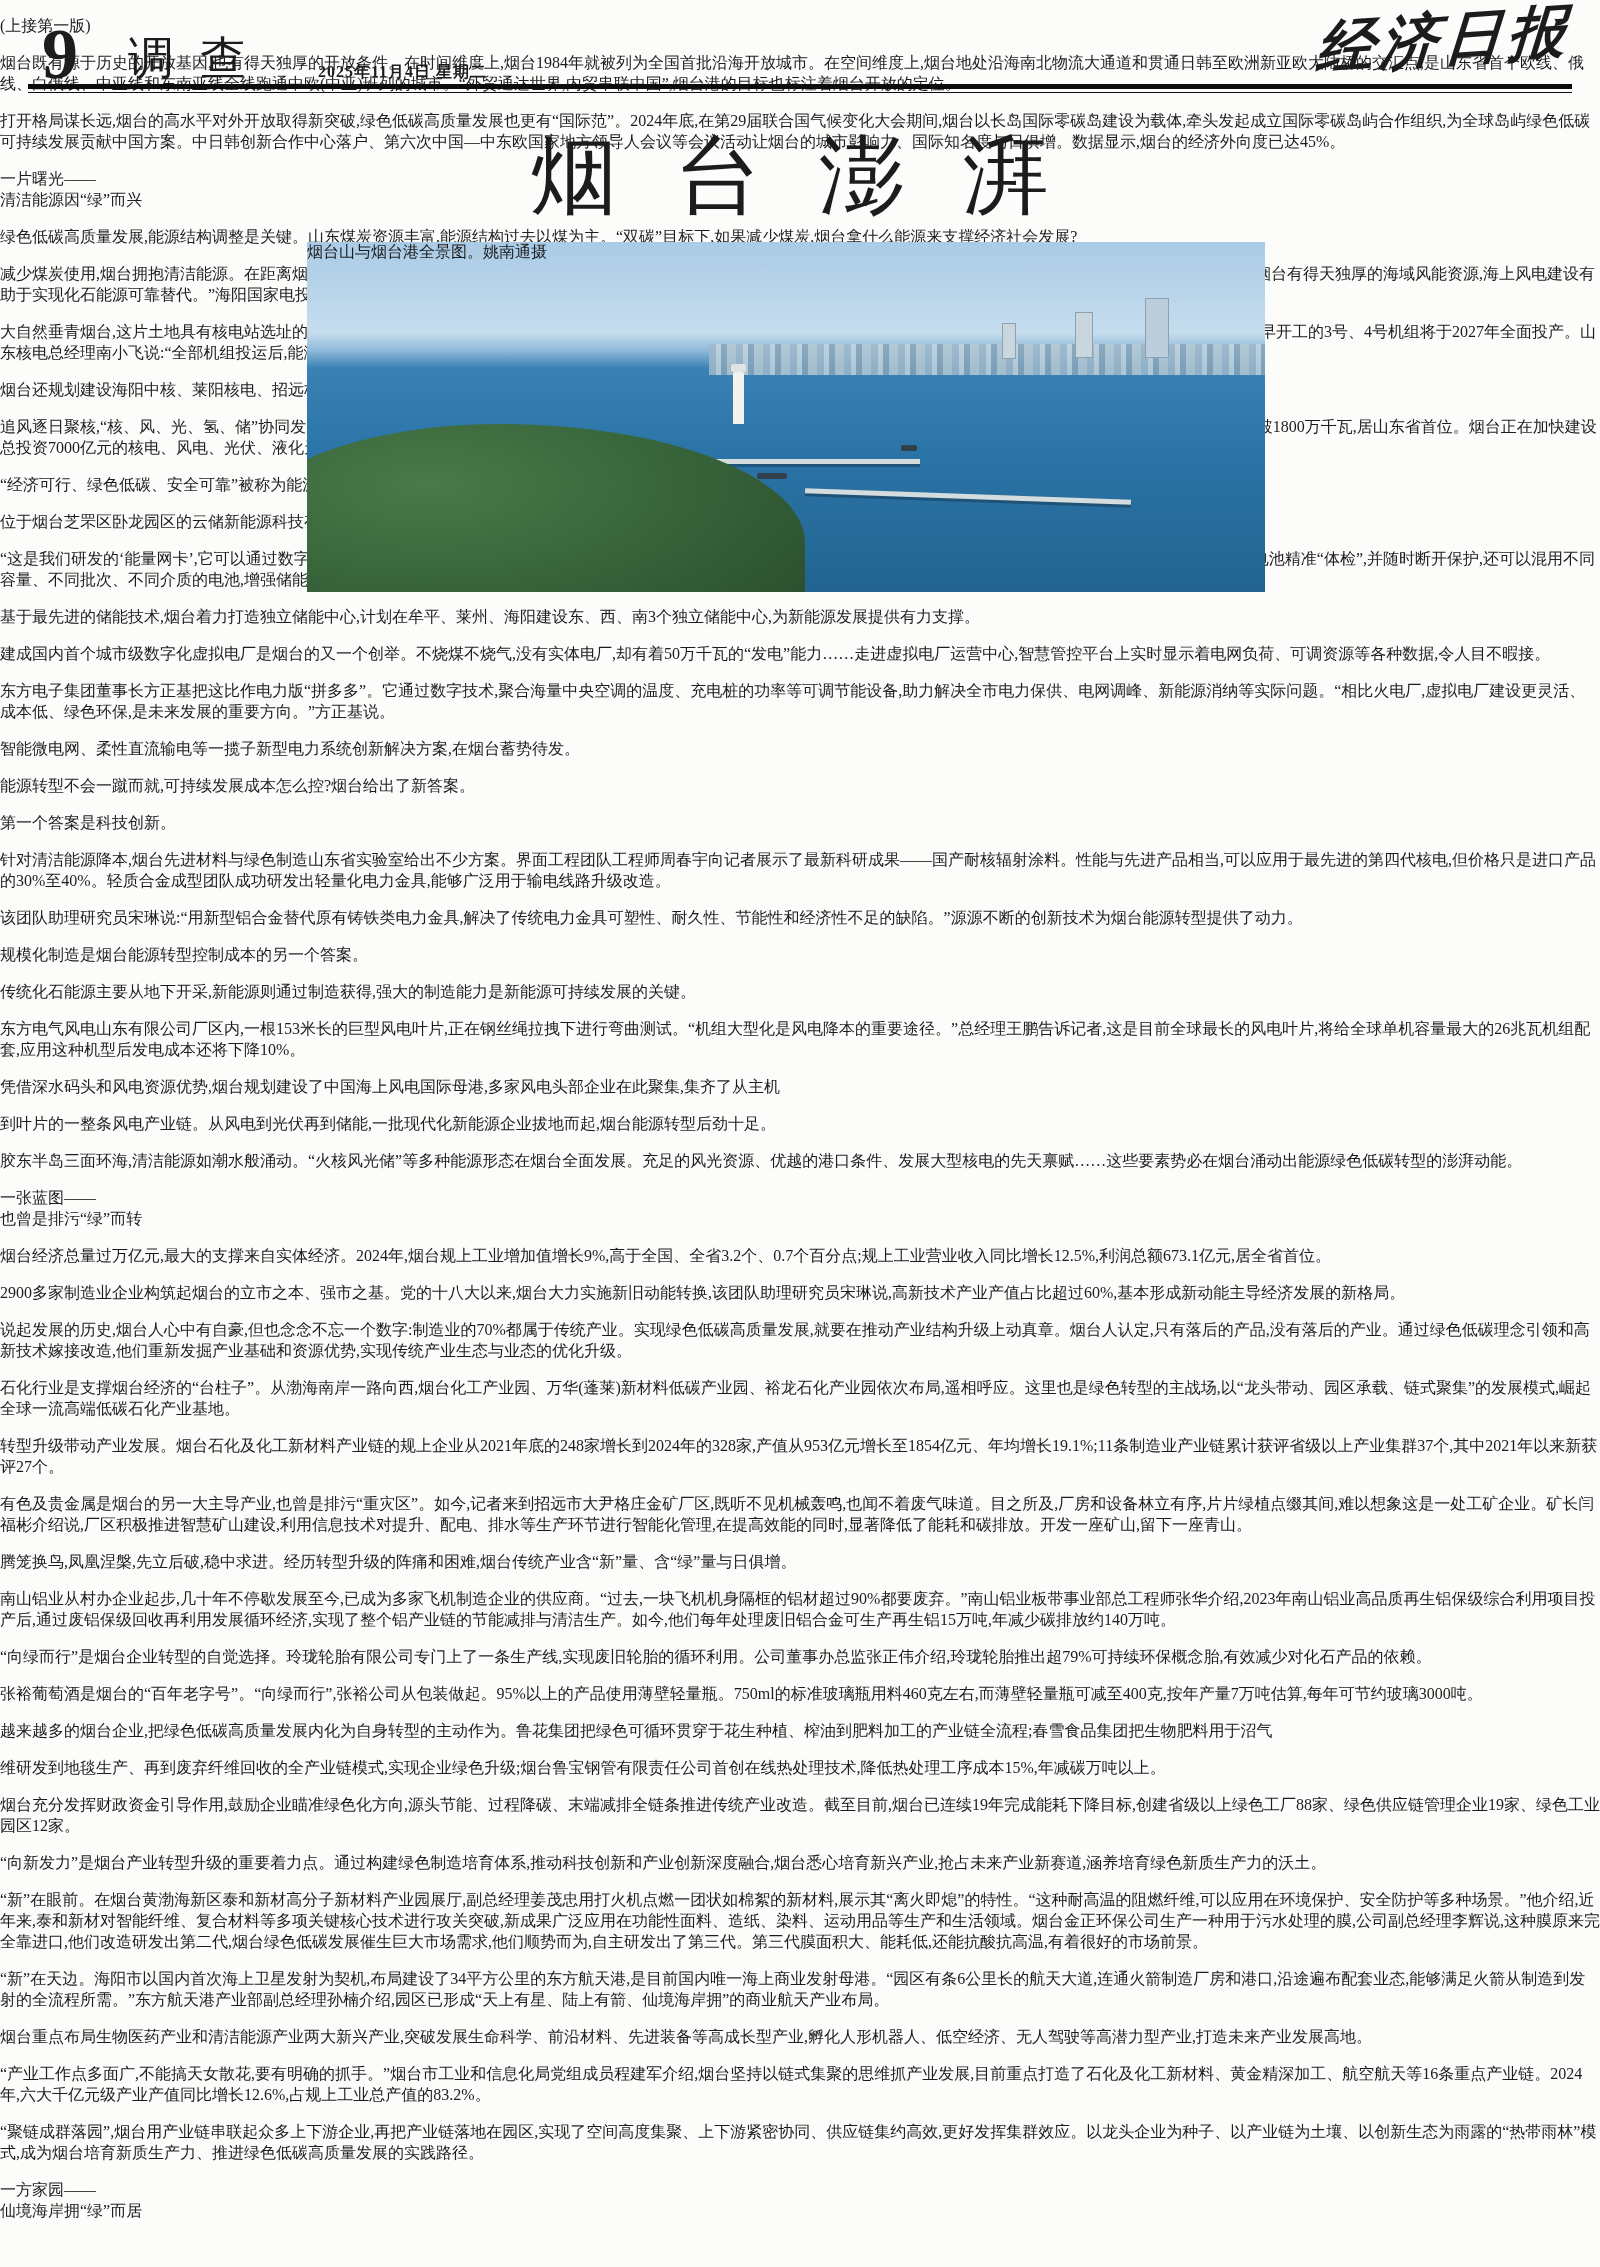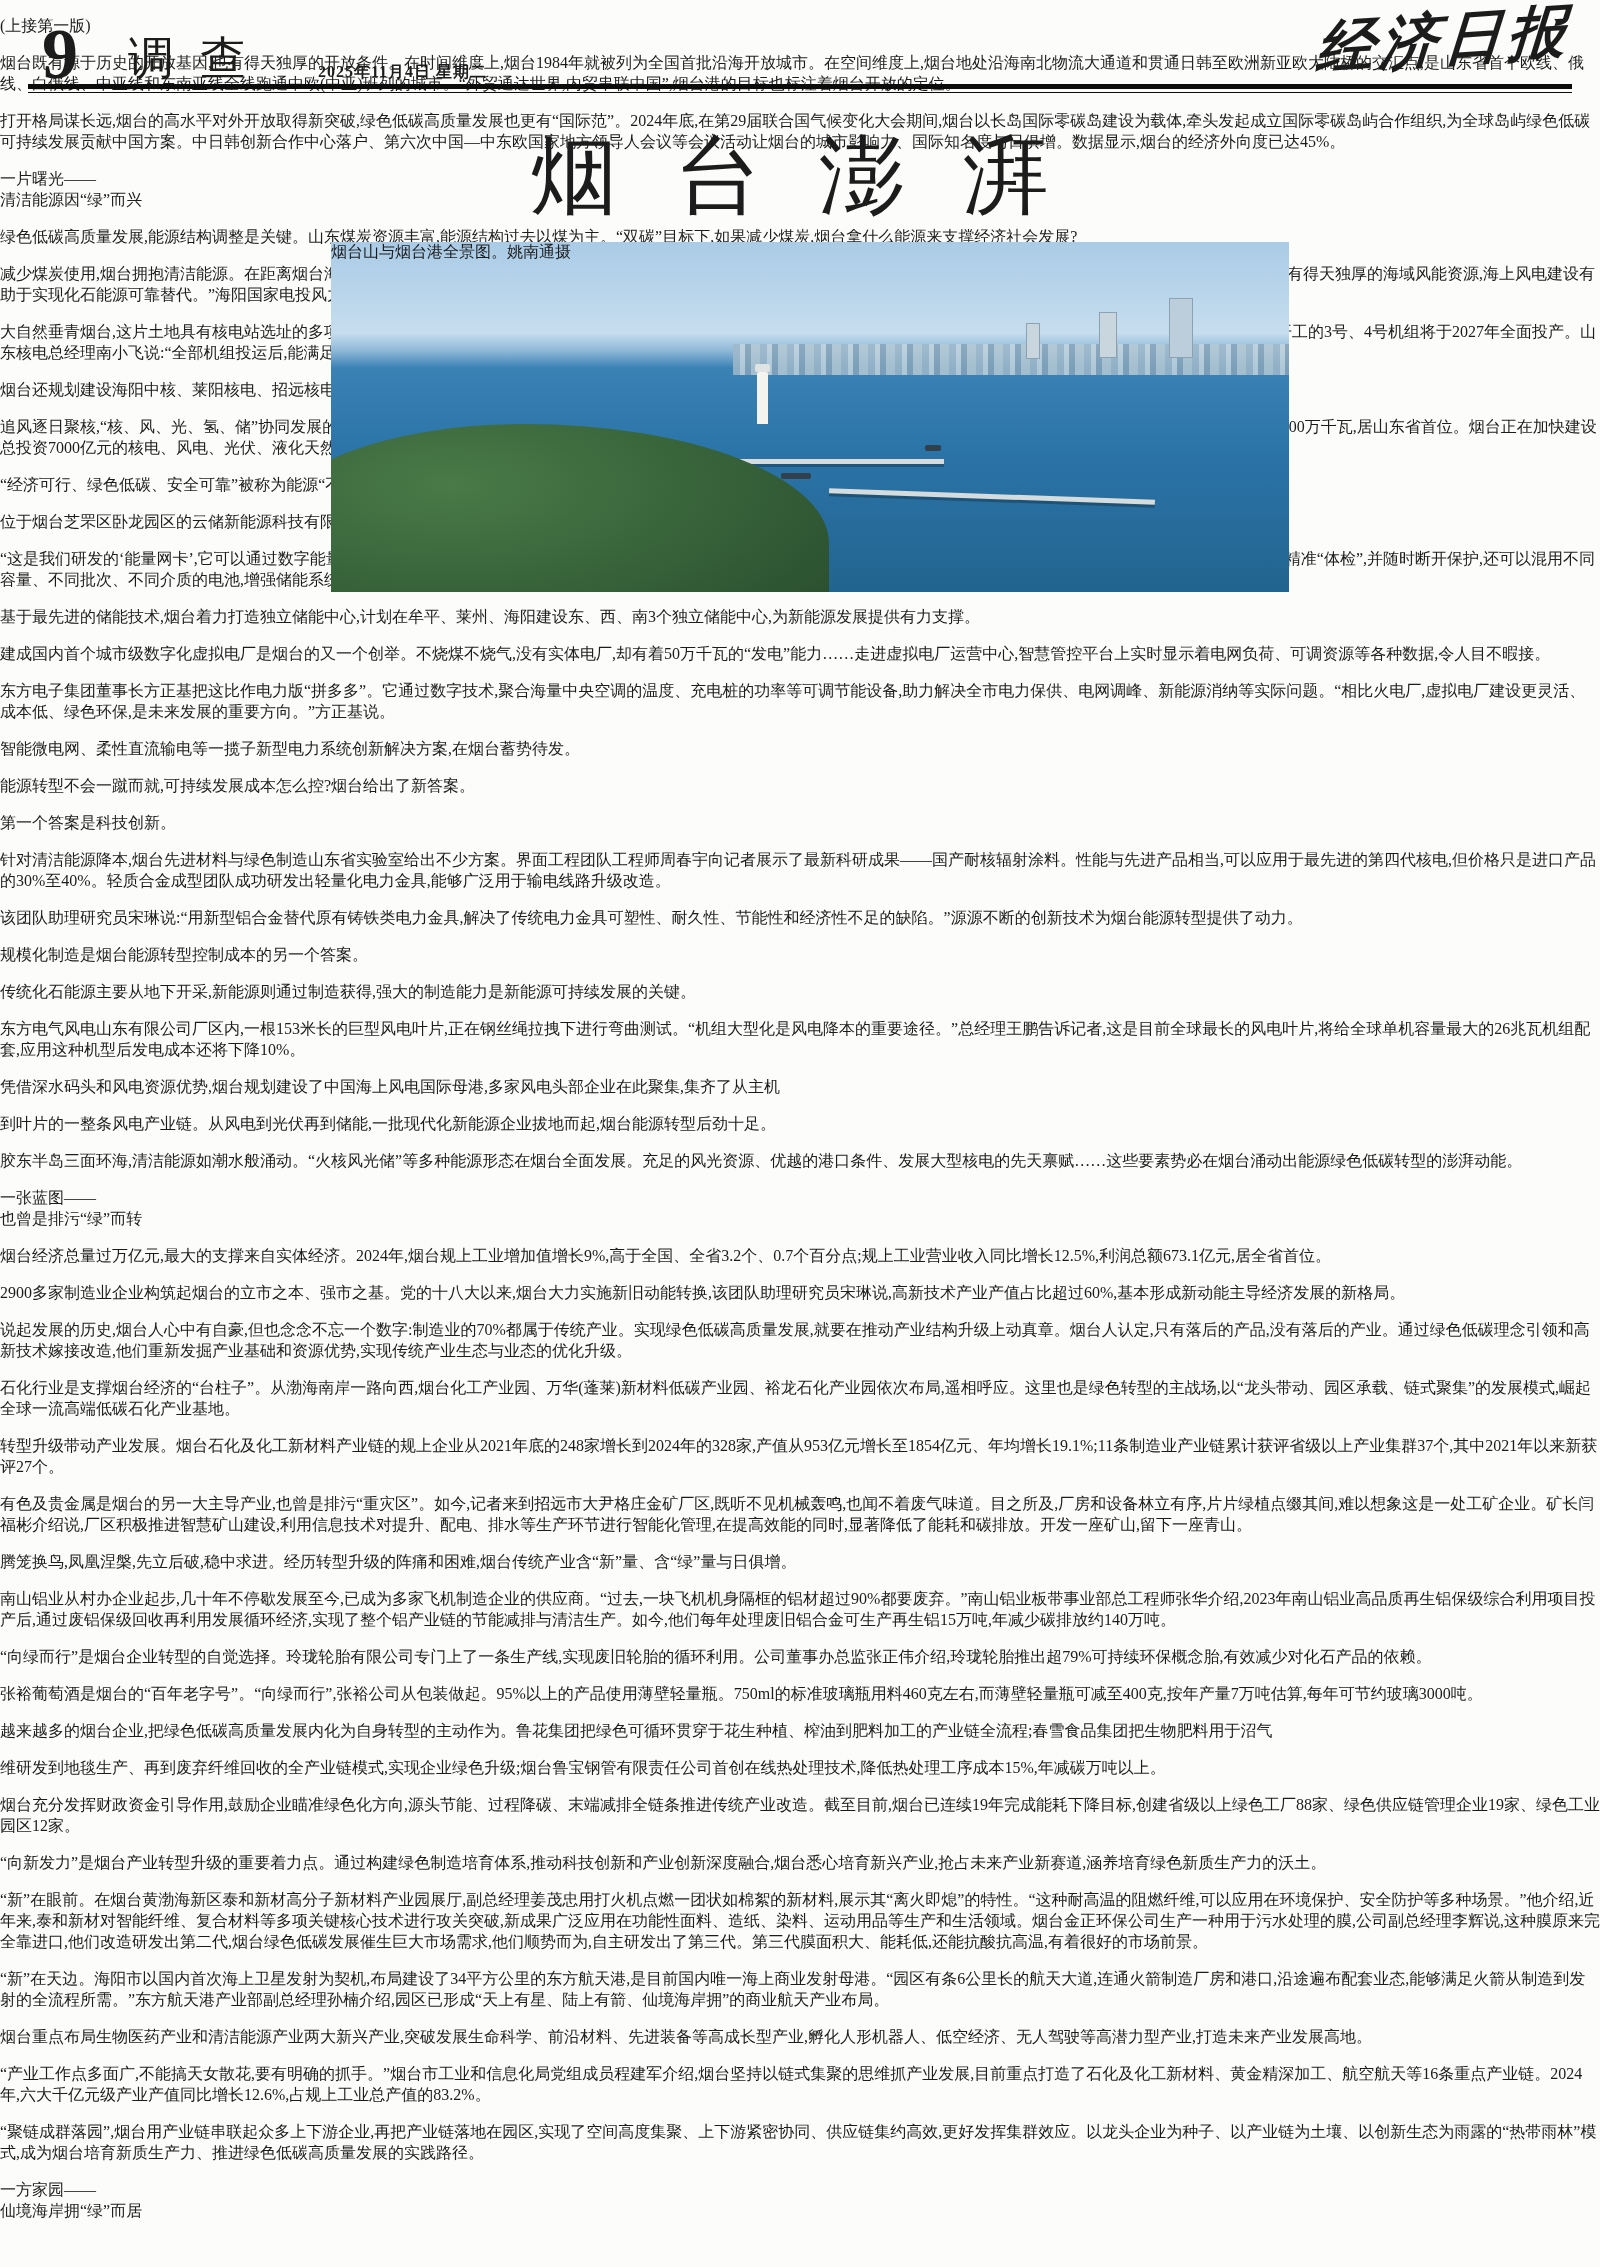--- a/index.html
+++ b/index.html
@@ -12,21 +12,21 @@
   .paperlogo{position:absolute;right:28px;top:8px;font-size:58px;font-weight:900;
              font-style:italic;transform:rotate(-4deg) skewX(-8deg);letter-spacing:6px;line-height:1.1;}
   .toprule{position:absolute;left:28px;top:84px;width:1544px;height:0;
            border-top:5px solid #0c0c0c;border-bottom:1px solid #0c0c0c;padding-top:3px;}
   
   .headline{position:absolute;left:420px;top:124px;width:740px;height:104px;
             font-size:86px;font-weight:400;text-align:center;letter-spacing:58px;padding-left:58px;
             line-height:104px;box-sizing:border-box;white-space:nowrap;}
   
   .photo{position:absolute;left:307px;top:242px;width:958px;height:350px;overflow:hidden;
-         background:linear-gradient(180deg,#aacbe6 0%,#c6ddee 26%,#8fb9d8 31%,#3a82b4 36%,#2b74a8 60%,#22648f 100%);margin-left:24px;}
+         background:linear-gradient(180deg,#aacbe6 0%,#c6ddee 26%,#8fb9d8 31%,#3a82b4 36%,#2b74a8 60%,#22648f 100%);}
   .far-city{position:absolute;right:0;top:29%;width:58%;height:9%;opacity:.85;
             background:repeating-linear-gradient(90deg,#9fb8ca 0 7px,#c3d4de 7px 12px,#87a4ba 12px 18px,#b5c9d4 18px 27px);}
   .tower{position:absolute;background:#c9d6de;border:1px solid #8aa2b2;}
   .t1{right:18%;top:20%;width:16px;height:44px;}
   .t2{right:10%;top:16%;width:22px;height:58px;background:#bccedb;}
   .t3{right:26%;top:23%;width:12px;height:34px;}
   .headland{position:absolute;left:-6%;bottom:-14%;width:58%;height:62%;border-radius:45% 55% 20% 20%;
             background:radial-gradient(ellipse at 32% 28%,#4a7a48 0%,#356038 55%,#27492b 100%);}
   .lighthouse{position:absolute;left:44.5%;top:37%;width:11px;height:52px;background:#f4f3ed;border-radius:2px 2px 0 0;}
   .lighthouse:before{content:"";position:absolute;left:-2px;top:-8px;width:15px;height:8px;background:#dfe3e4;border-radius:2px;}

